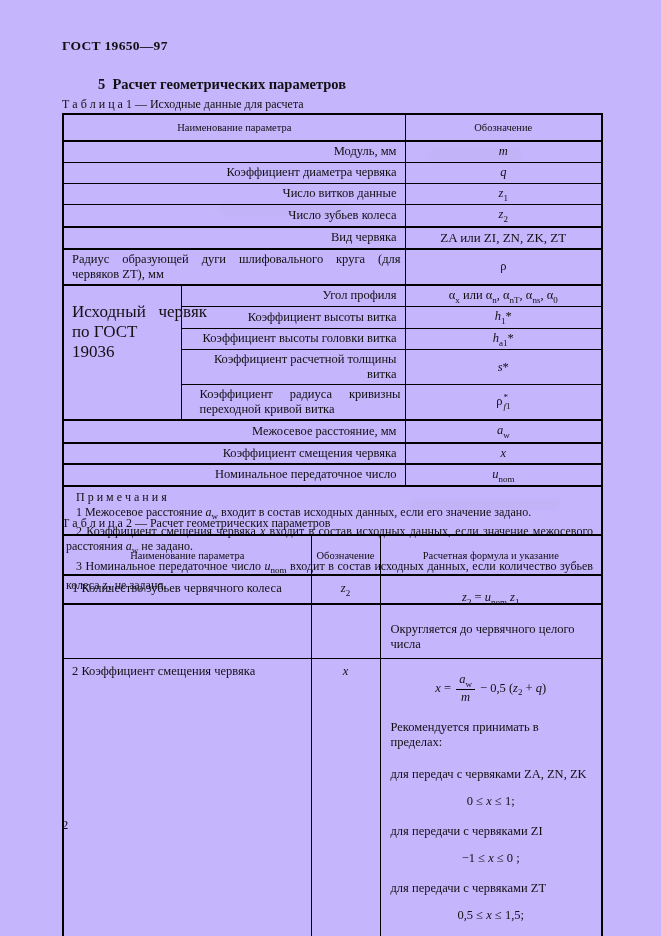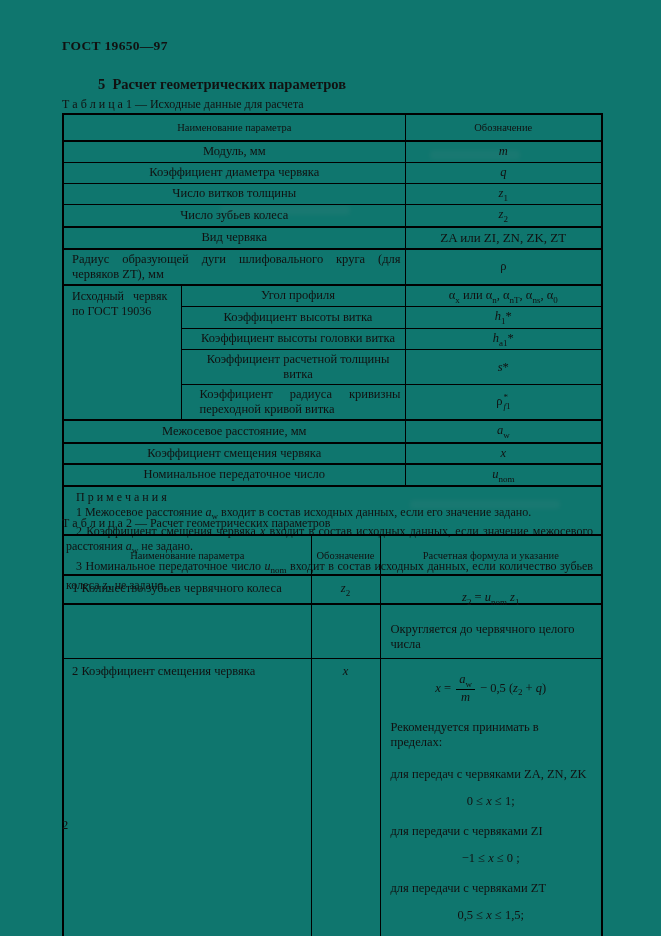--- a/index.html
+++ b/index.html
@@ -1,19 +1,19 @@
 <!DOCTYPE html>
 <html lang="ru"><head>
 <meta charset="utf-8">
 <style>
   html,body{margin:0;padding:0;background:#ffffff;}
   .page{
     position:relative;
     width:661px;height:936px;
-    background:#0f766e;
+    background:#c4b5fd;
     overflow:hidden;
     font-family:"Liberation Serif","DejaVu Serif",serif;
     color:#111;
   }
   .doc-code{
     position:absolute;left:62px;top:38px;
     font-size:13.5px;font-weight:bold;letter-spacing:.3px;
   }
   .section-title{
     position:absolute;left:90px;top:68px;margin:8px;
@@ -39,25 +39,25 @@
     border:1px solid #000;border-bottom:2px solid #000;
     padding:2px 4px;
   }
   td{
     font-size:12.5px;
     border:1px solid #000;
     padding:2px 8px;
     vertical-align:middle;
   }
   tr.thick td{border-top:2px solid #000;}
-  .t1 .name{text-align:center;}
+  .t1 .name{text-align:right;}
   .t1 .sym{text-align:center;}
   .t1 .sub-name{padding-left:18px;}
   .t1 .wrapcell{text-align:justify;}
-  .group-label{vertical-align:top;padding-top:3px;font-size:12px;}
+  .group-label{vertical-align:top;padding-top:16px;font-size:17px;}
   .notes td{padding:3px 8px 5px 2px;}
   .notes p{margin:0;font-size:12px;line-height:15px;text-indent:10px;text-align:justify;}
   .t2 td{vertical-align:top;padding-top:5px;}
   .t2 .sym{text-align:center;}
   .formula-cell{padding:0 10px 6px 10px;}
   .f-center{text-align:center;}
   .f-left{text-align:left;}
   .fl{margin-top:12px;font-size:12.5px;line-height:15px;}
   .fl-first{margin-top:9px;}
   .fl-gap{margin-top:15px;}
@@ -99,21 +99,21 @@
     <tbody>
       <tr style="height:21px">
         <td colspan="2" class="name">Модуль, мм</td>
         <td class="sym"><i>m</i></td>
       </tr>
       <tr style="height:21px">
         <td colspan="2" class="name">Коэффициент диаметра червяка</td>
         <td class="sym"><i>q</i></td>
       </tr>
       <tr style="height:21px">
-        <td colspan="2" class="name">Число витков толщины</td>
+        <td colspan="2" class="name">Число витков данные</td>
         <td class="sym"><i>z</i><sub>1</sub></td>
       </tr>
       <tr style="height:21px">
         <td colspan="2" class="name">Число зубьев колеса</td>
         <td class="sym"><i>z</i><sub>2</sub></td>
       </tr>
       <tr class="thick" style="height:22px">
         <td colspan="2" class="name">Вид червяка</td>
         <td class="sym" style="font-size:13px">ZA или ZI, ZN, ZK, ZT</td>
       </tr>

